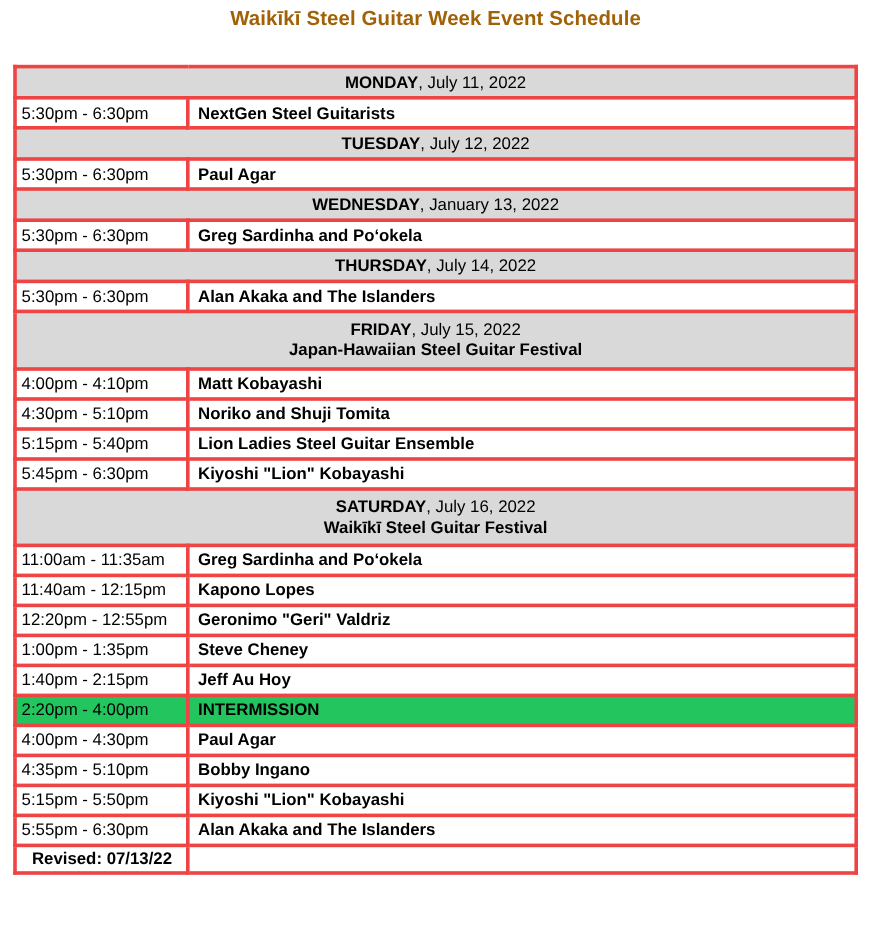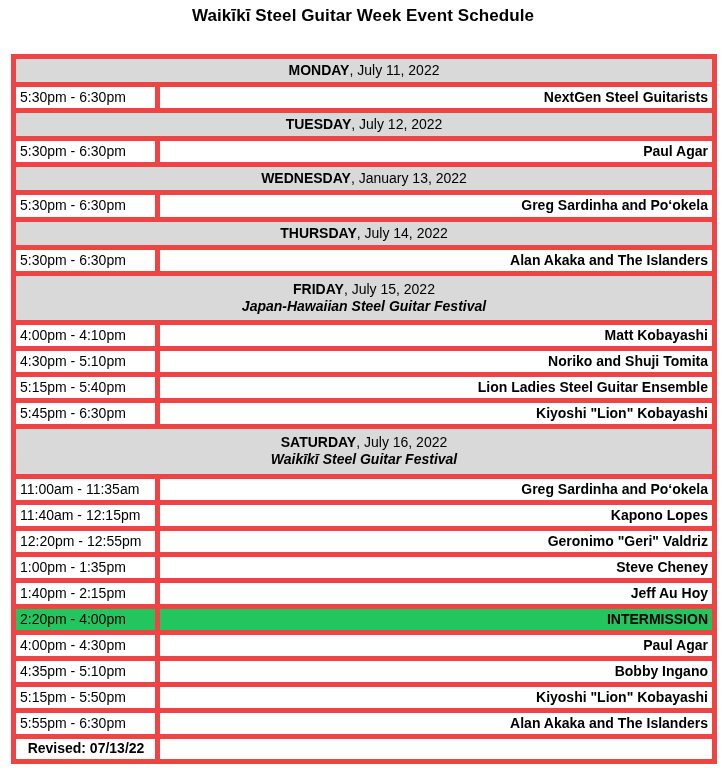--- a/index.html
+++ b/index.html
@@ -21,39 +21,39 @@
     height: 784px;
     background: #ffffff;
   }
   .doc-title {
     text-align: center;
     font-size: 17px;
     font-weight: bold;
     letter-spacing: 0.1px;
     padding-top: 6px;
     padding-bottom: 0;
-    color: #000000;
+    color: #a16207;
   }
   .table-wrap {
     position: absolute;
     left: 11px;
     top: 54px;
     width: 701px;
   }
   table.schedule {
     width: 701px;
     border-collapse: collapse;
     table-layout: fixed;
     border: 1px solid #000000;
   }
   table.schedule col.c-time { width: 144px; }
   table.schedule col.c-act  { width: 557px; }
 
   table.schedule td {
-    border: 5px solid #ef4444;
+    border: 3px solid #ef4444;
     padding: 0;
     vertical-align: middle;
     font-size: 14px;
     line-height: 1.15;
     height: 25px;
     margin-top: 29px;
   }
   
   tr.day-header td {
     background: #d9d9d9;
@@ -67,31 +67,30 @@
   .day-name {
     font-weight: bold;
   }
   .day-date {
     font-weight: normal;
   }
   .fest-name {
     display: block;
     font-weight: bold;
     margin-top: 1px;
-    font-style: italic;
   }
   
   tr.event-row td.time-cell {
     text-align: left;
     padding: 2px 9px 3px 4px;
     font-weight: normal;
     white-space: nowrap;
   }
   tr.event-row td.act-cell {
-    text-align: right;
+    text-align: left;
     padding: 2px 4px 3px 7px;
     font-weight: bold;
   }
   tr.event-row.shaded td {
     background: #22c55e;
   }
   
   tr.revised-row td {
     height: 23px;
   }

